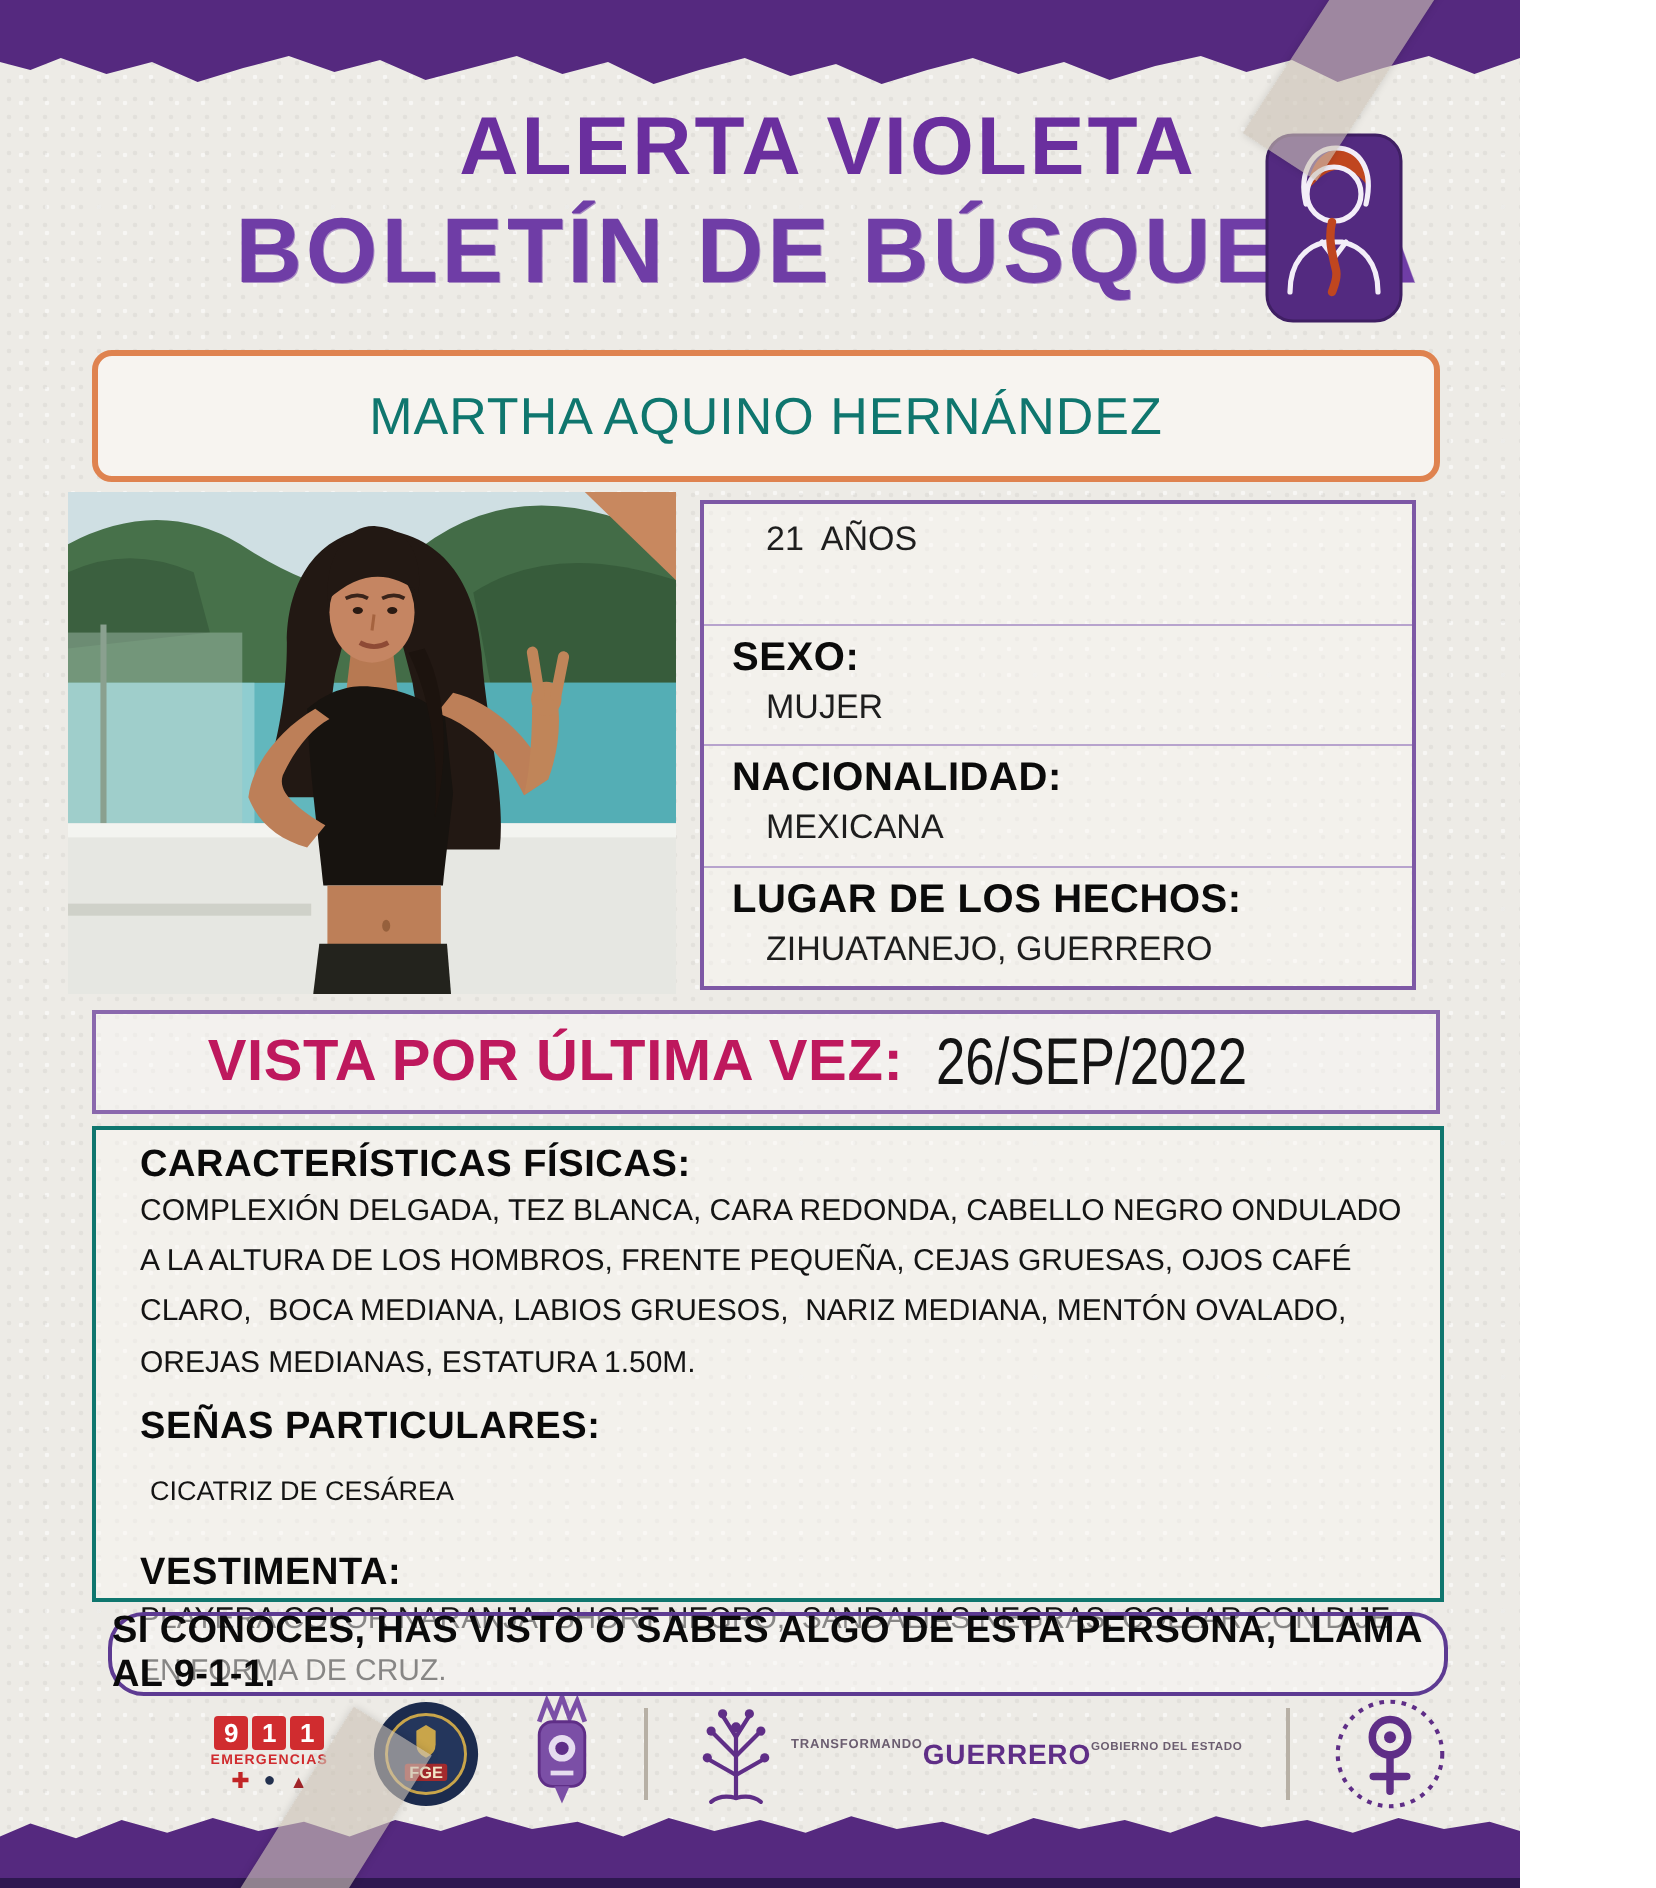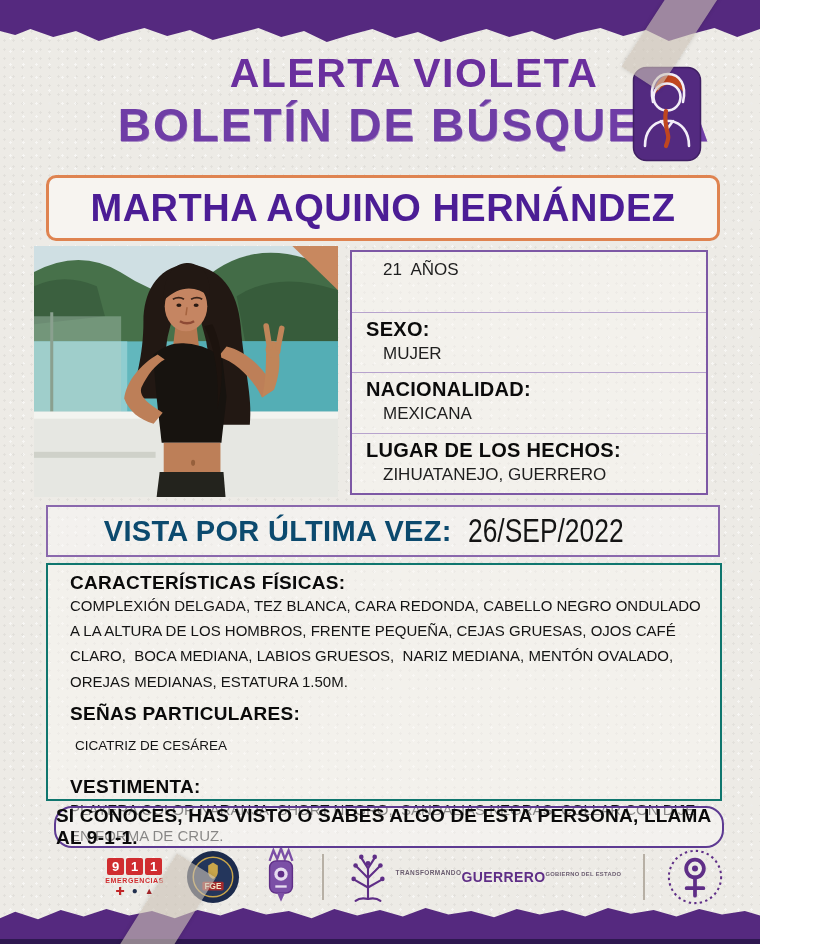--- a/index.html
+++ b/index.html
@@ -37,40 +37,40 @@
     color:#6a2f9e; font-weight:bold; font-size:41px; letter-spacing:1.5px; margin:0;}
   .subtitle{position:absolute; top:98px; left:0; width:828px; text-align:center; z-index:2;
     color:#6f3da6; font-weight:bold; font-size:46px; letter-spacing:2px; margin:0;
     text-shadow:0.5px 0.5px 0 rgba(111,61,166,.55);}
   .person-icon{position:absolute; top:66px; right:58px; width:70px; height:96px; z-index:2;}
 
   
   .name-banner{position:absolute; left:46px; right:40px; top:175px; height:66px; z-index:2;
     background:#f7f4f0; border:3px solid #df8350; border-radius:10px; box-sizing:border-box;
     display:flex; align-items:center; justify-content:center;}
-  .name-banner span{font-size:38px; font-weight:bold; color:#4c1d95; letter-spacing:.5px;}
+  .name-banner span{font-size:26px; font-weight:normal; color:#0f766e; letter-spacing:.5px;}
 
   
   .photo{position:absolute; left:34px; top:246px; width:304px; height:251px; z-index:2; overflow:hidden;}
   .photo svg{display:block; width:100%; height:100%;}
 
   
   .info{position:absolute; left:350px; right:52px; top:250px; height:245px; z-index:2;
     border:2px solid #7d58a5; box-sizing:border-box; background:rgba(250,248,245,.45);
     display:flex; flex-direction:column;}
   .field{flex:1; padding:5px 8px 2px 14px;}
   .field + .field{border-top:1.5px solid #b7a3cd;}
   .field .label{font-size:20px; font-weight:bold; color:#0b0b0b; letter-spacing:.3px;}
   .field .value{font-size:17px; color:#1e1e1e; margin:3px 0 0 17px; white-space:pre-wrap;}
 
   
   .vista{position:absolute; left:46px; right:40px; top:505px; height:52px; z-index:2;
     border:2.5px solid #8a68ad; box-sizing:border-box; background:rgba(250,248,245,.5);
     display:flex; align-items:center; justify-content:center; gap:16px;}
-  .vista .label{font-size:29px; font-weight:bold; color:#0c4a6e; letter-spacing:.3px;}
+  .vista .label{font-size:29px; font-weight:bold; color:#be185d; letter-spacing:.3px;}
   .vista .date{font-size:33px; font-weight:400; color:#141414; display:inline-block;
     transform:scaleX(.8); transform-origin:left center;}
 
   
   .details{position:absolute; left:46px; right:38px; top:563px; height:238px; z-index:2;
     border:2px solid #0f766e; box-sizing:border-box; background:rgba(250,248,245,.45);
     padding:7px 16px 4px 22px; display:flex; flex-direction:column;}
   .sec-heading{font-size:19px; font-weight:bold; color:#0a0a0a; letter-spacing:.3px;}
   .sec-body{font-size:15px; line-height:1.68; color:#141414; white-space:pre-wrap; margin-top:-1px;}
   .sec-body.small{font-size:13.5px; margin:10px 0 10px 5px;}

